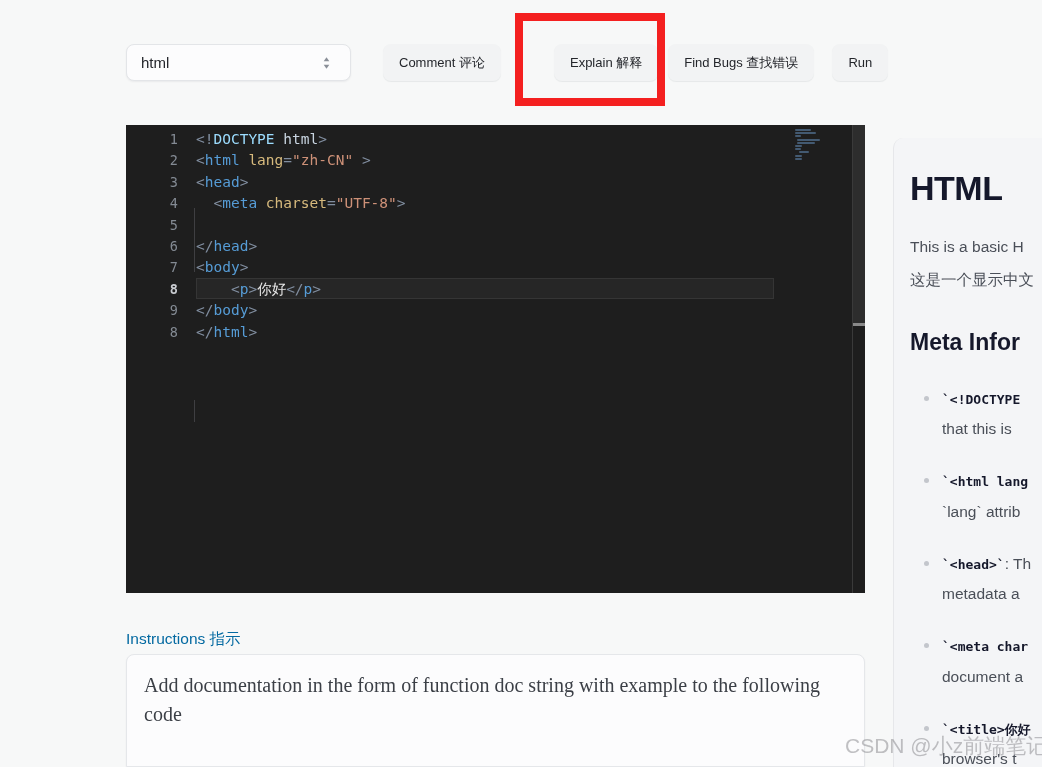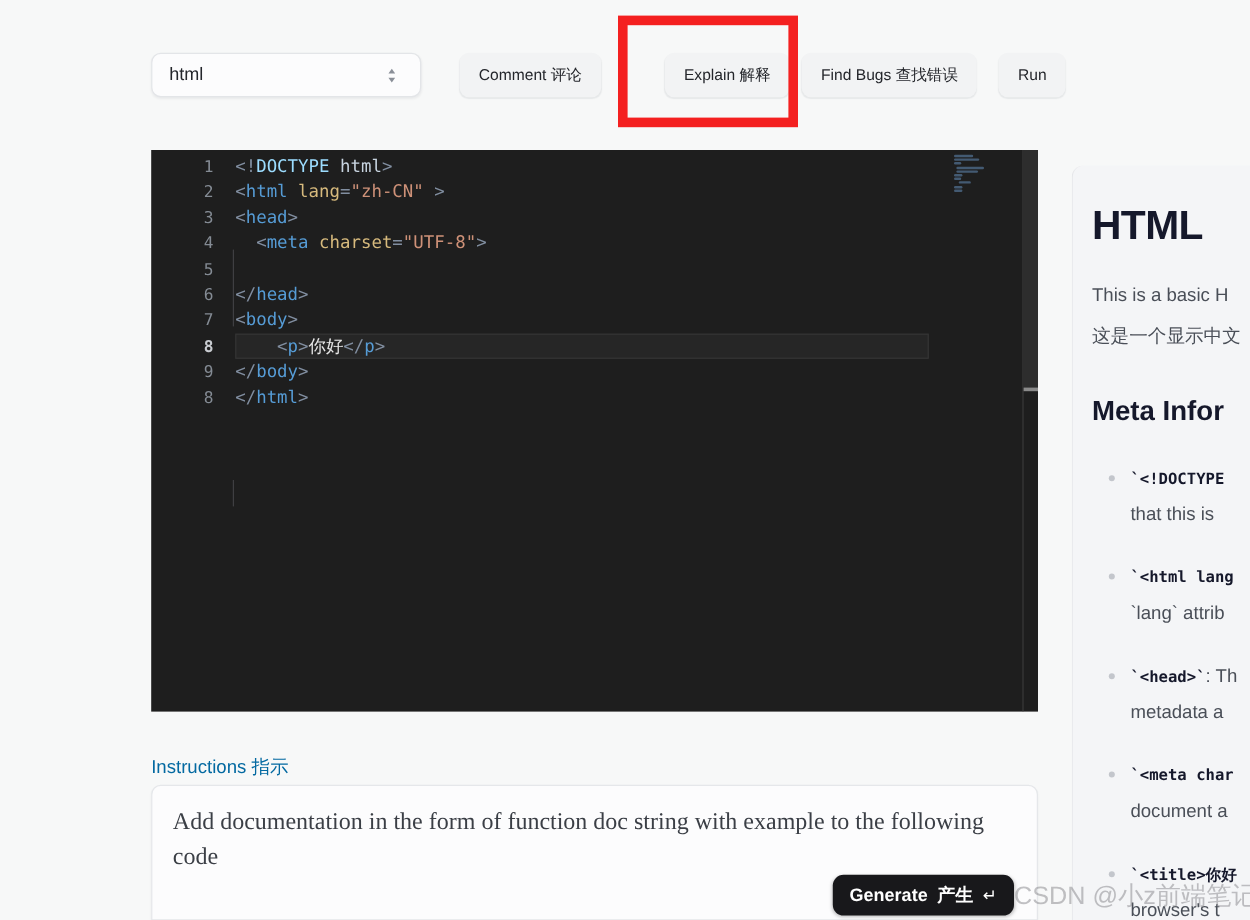--- a/index.html
+++ b/index.html
@@ -367,25 +367,20 @@
         <div class="ed-scroll-mark"></div>
       </div>
     </div>
   </div>
 
   <div class="instr-label">Instructions 指示</div>
   <div class="instr-box">
     <div class="instr-text">Add documentation in the form of function doc string with example to the following code</div>
   </div>
 
-  <button class="gen-btn">
-    <span>Generate</span>
-    <span class="cn">产生</span>
-    <span class="ent">↵</span>
-  </button>
 
   <div class="outpanel">
     <h1 class="out-h1">HTML</h1>
     <p class="out-p">This is a basic H</p>
     <p class="out-p2">这是一个显示中文</p>
     <h2 class="out-h2">Meta Infor</h2>
     <ul class="out-list" id="out-list">
         <li><code>`&lt;!DOCTYPE</code><br>that this is</li>
         <li><code>`&lt;html lang</code><br>`lang` attrib</li>
         <li><code>`&lt;head&gt;`</code>: Th<br>metadata a</li>

